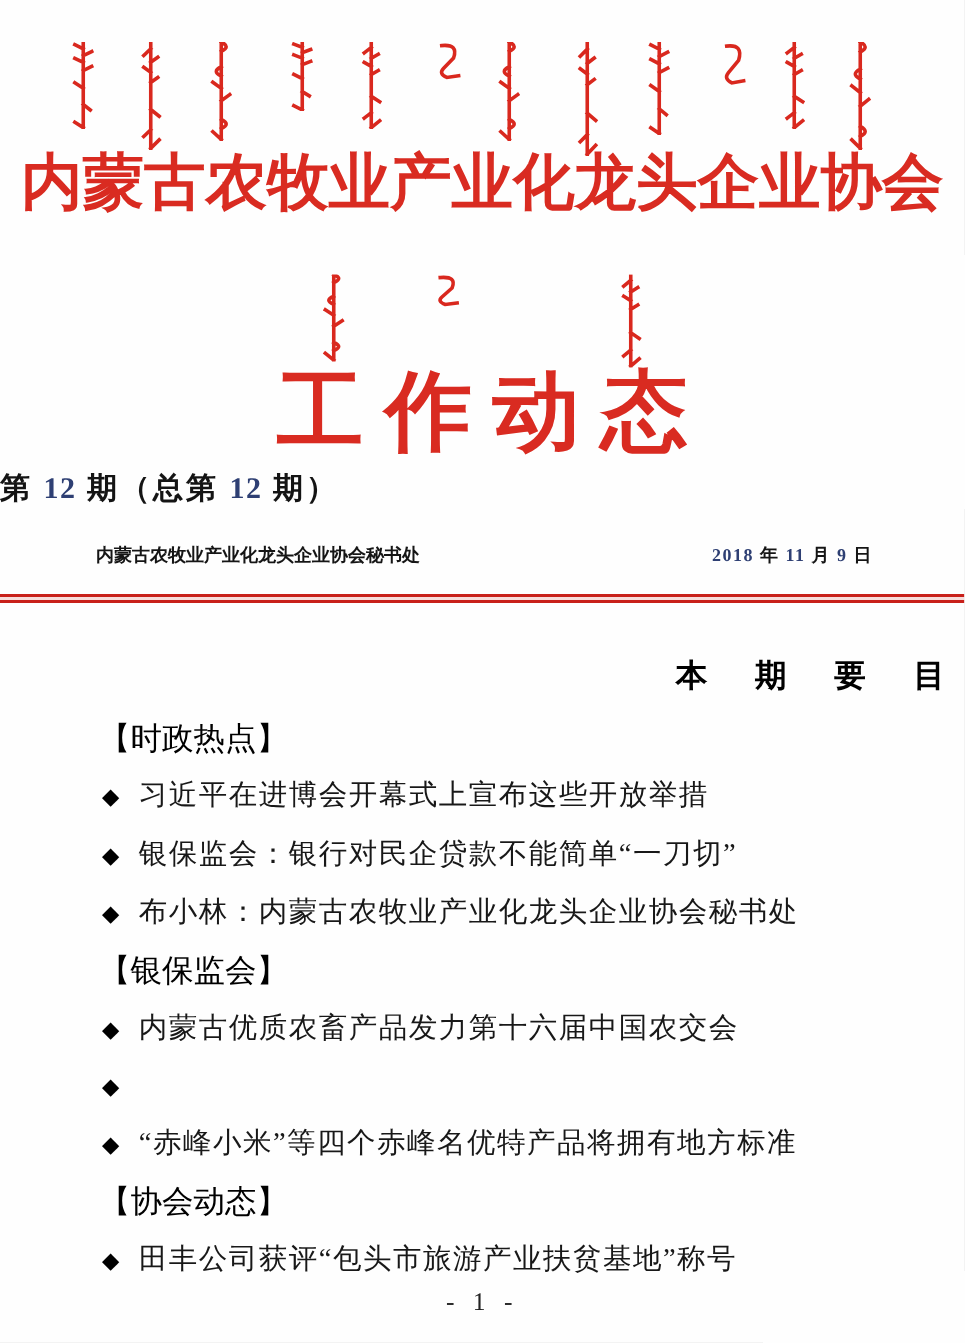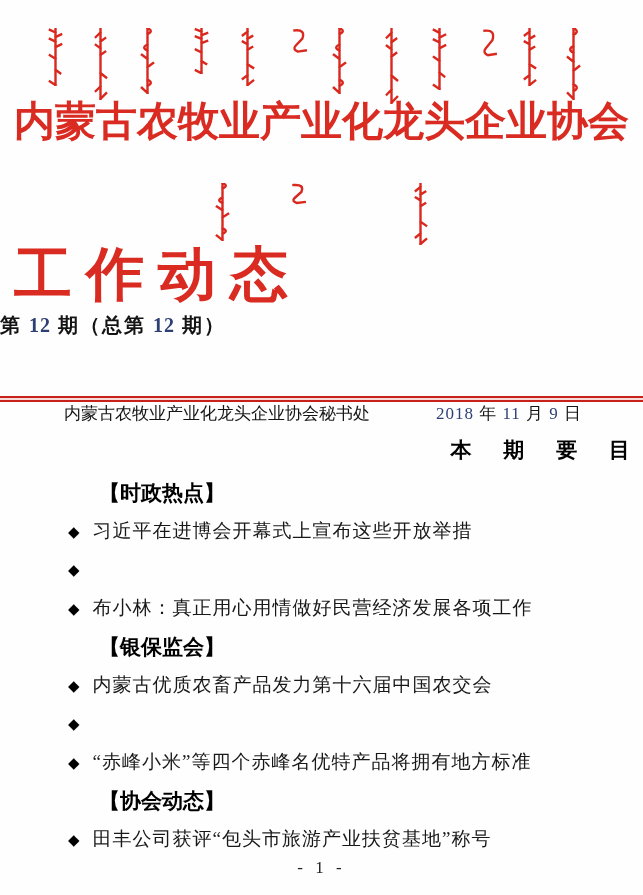--- a/index.html
+++ b/index.html
@@ -19,34 +19,34 @@
 
   
   .org-title{
     position:absolute;top:94px;left:0;width:643px;
     text-align:center;white-space:nowrap;
     font-size:41px;font-weight:bold;color:#d92b21;
     letter-spacing:0px;
   }
   .main-title{
     position:absolute;top:236px;left:0;width:643px;
-    white-space:nowrap;
+    text-align:center;white-space:nowrap;
     font-size:58px;font-weight:bold;color:#d92b21;
     letter-spacing:14px;text-indent:14px;
   }
   .issue-line{
     position:absolute;top:312px;left:0;width:643px;
     font-size:20px;font-weight:600;
     letter-spacing:2px;color:#141414;
   }
   .issue-line .num{color:#2e3f73;letter-spacing:1px;}
   .pub-line{
     position:absolute;top:362px;left:64px;width:518px;
     display:flex;justify-content:space-between;align-items:baseline;
-    font-size:17px;font-weight:400;color:#151515;margin-top:40px;
+    font-size:12px;font-weight:700;color:#151515;
   }
   .pub-line .date{letter-spacing:1px;text-align:center;}
   .pub-line .date .num{color:#2e3f73;}
   .red-rule{
     position:absolute;top:396px;left:0;width:643px;height:2px;
     border-top:2px solid #c8201a;border-bottom:2px solid #c8201a;
     background:#f7dcda;
   }
 
   
@@ -55,22 +55,22 @@
     text-align:right;
     font-family:"Liberation Sans", sans-serif;
     font-size:21px;font-weight:bold;color:#000;
     letter-spacing:13px;text-indent:13px;
   }
   .toc{
     position:absolute;top:474px;left:66px;width:540px;
   }
   .toc-section-title{
     font-family:"Liberation Sans", sans-serif;
-    font-size:21px;font-weight:bold;color:#000;
-    line-height:38px;white-space:nowrap;margin-left:33px;
+    font-size:21px;font-weight:normal;color:#000;
+    line-height:38px;white-space:nowrap;
   }
   .toc-item{
     display:flex;align-items:baseline;
     font-size:19px;line-height:38px;color:#181818;
     white-space:nowrap;letter-spacing:1px;
   }
   .toc-item .bullet{
     font-size:15px;color:#000;margin:0 12px 0 2px;flex:0 0 auto;
   }
 
@@ -181,24 +181,25 @@
   <div class="toc-heading">本 期 要 目</div>
 
   <div class="toc" id="toc-list">
       <div class="toc-section-title">【时政热点】</div>
       <div class="toc-item">
         <span class="bullet">◆</span>
         <span class="toc-item-text">习近平在进博会开幕式上宣布这些开放举措</span>
       </div>
       <div class="toc-item">
         <span class="bullet">◆</span>
-      </div>
-      <div class="toc-item">
-        <span class="bullet">◆</span>
-        <span class="toc-item-text">布小林：真正用心用情做好民营经济发展各项工作</span>
+        <span class="toc-item-text">银保监会：银行对民企贷款不能简单“一刀切”</span>
+      </div>
+      <div class="toc-item">
+        <span class="bullet">◆</span>
+        <span class="toc-item-text">布小林：内蒙古农牧业产业化龙头企业协会秘书处</span>
       </div>
       <div class="toc-section-title">【银保监会】</div>
       <div class="toc-item">
         <span class="bullet">◆</span>
         <span class="toc-item-text">内蒙古优质农畜产品发力第十六届中国农交会</span>
       </div>
       <div class="toc-item">
         <span class="bullet">◆</span>
       </div>
       <div class="toc-item">

